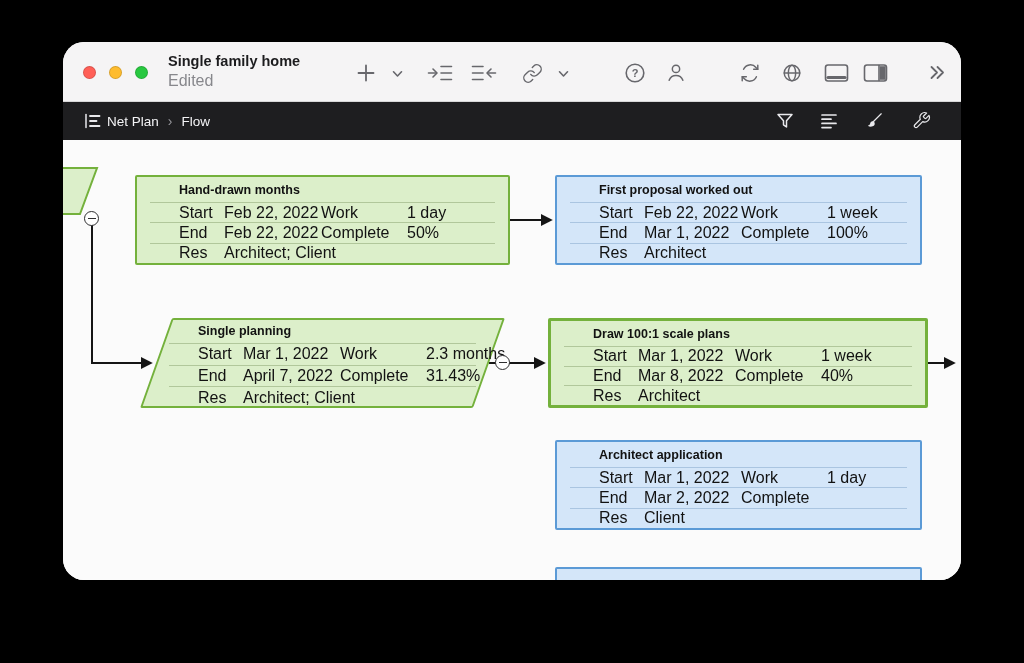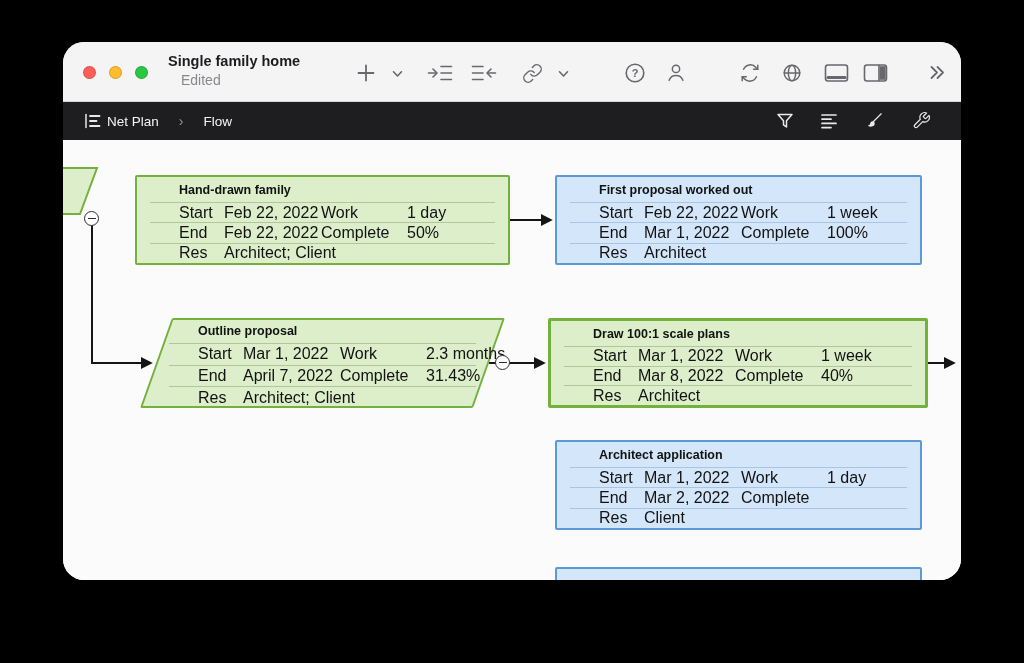--- a/index.html
+++ b/index.html
@@ -12,32 +12,32 @@
 
   
   .titlebar { position:relative; height:60px; background:#f5f4f5; border-bottom:1px solid #d8d7d8; }
   .traffic { position:absolute; top:24px; width:13px; height:13px; border-radius:50%;
              border:0.5px solid rgba(0,0,0,.15); }
   .t-close { left:20px; background:#ff5f57; }
   .t-min   { left:46px; background:#febc2e; }
   .t-zoom  { left:72px; background:#28c840; }
   .title-block { position:absolute; left:105px; top:11px; }
   .doc-title { font-size:14.5px; font-weight:700; color:#1c1c1e; }
-  .doc-status { font-size:14px; color:#87878c; margin-top:3px;margin-left:13px; }
+  .doc-status { font-size:16px; color:#87878c; margin-top:3px; }
   .tbicon { position:absolute; display:block; color:#67676c; }
   .tbicon svg { display:block; stroke:#67676c; fill:none; stroke-width:1.6;
                 stroke-linecap:round; stroke-linejoin:round; }
 
   
   .navbar { position:relative; height:38px; background:#1e1e20; }
   .nbicon { position:absolute; display:block; }
   .nbicon svg { display:block; stroke:#e9e9ec; fill:none; stroke-width:1.5;
                 stroke-linecap:round; stroke-linejoin:round; }
   .crumbs { position:absolute; left:44px; top:0; height:38px; display:flex;
-            align-items:center; gap:20px; font-size:13.5px; color:#f4f4f6; }
+            align-items:center; gap:9px; font-size:13.5px; color:#f4f4f6; }
   .crumb { cursor:default; }
   .crumb-sep { color:#97979c; font-size:14px; }
 
   
   .canvas { position:absolute; left:0; top:98px; width:898px; height:440px;
             background:#fbfbfb; overflow:hidden; }
   svg.wires { position:absolute; left:0; top:0; pointer-events:none; }
   .wire { fill:none; stroke:#151515; stroke-width:2; }
 
   .node { position:absolute; height:90px; background:var(--fill);
@@ -206,21 +206,21 @@
       </defs>
       <path d="M-22 28 L34 28 L17 74 L-22 74 Z" fill="#dcefca" stroke="#74b13c" stroke-width="2"></path>
       <path class="wire" d="M29 85 L29 223 L88 223" marker-end="url(#ah)"></path>
       <path class="wire" d="M447 80 L488 80" marker-end="url(#ah)"></path>
       <path class="wire" d="M426 223 L481 223" marker-end="url(#ah)"></path>
       <path class="wire" d="M865 223 L891 223" marker-end="url(#ah)"></path>
     </svg>
 
     <div class="node green" style="left:72px;top:35px;width:375px">
       <div class="inner">
-        <div class="n-title">Hand-drawn family</div>
+        <div class="n-title">Hand-drawn months</div>
         <div class="n-row">
           <span>Start</span>
           <span>Feb 22, 2022</span>
           <span>Work</span>
           <span>1 day</span>
         </div>
         <div class="n-row">
           <span>End</span>
           <span>Feb 22, 2022</span>
           <span>Complete</span>
@@ -250,21 +250,21 @@
         </div>
         <div class="n-row">
           <span>Res</span>
           <span class="wide">Architect</span>
         </div>
       </div>
     </div>
 
     <div class="node green para" style="left:93px;top:178px;width:333px">
       <div class="inner">
-        <div class="n-title">Outline proposal</div>
+        <div class="n-title">Single planning</div>
         <div class="n-row">
           <span>Start</span>
           <span>Mar 1, 2022</span>
           <span>Work</span>
           <span>2.3 months</span>
         </div>
         <div class="n-row">
           <span>End</span>
           <span>April 7, 2022</span>
           <span>Complete</span>

